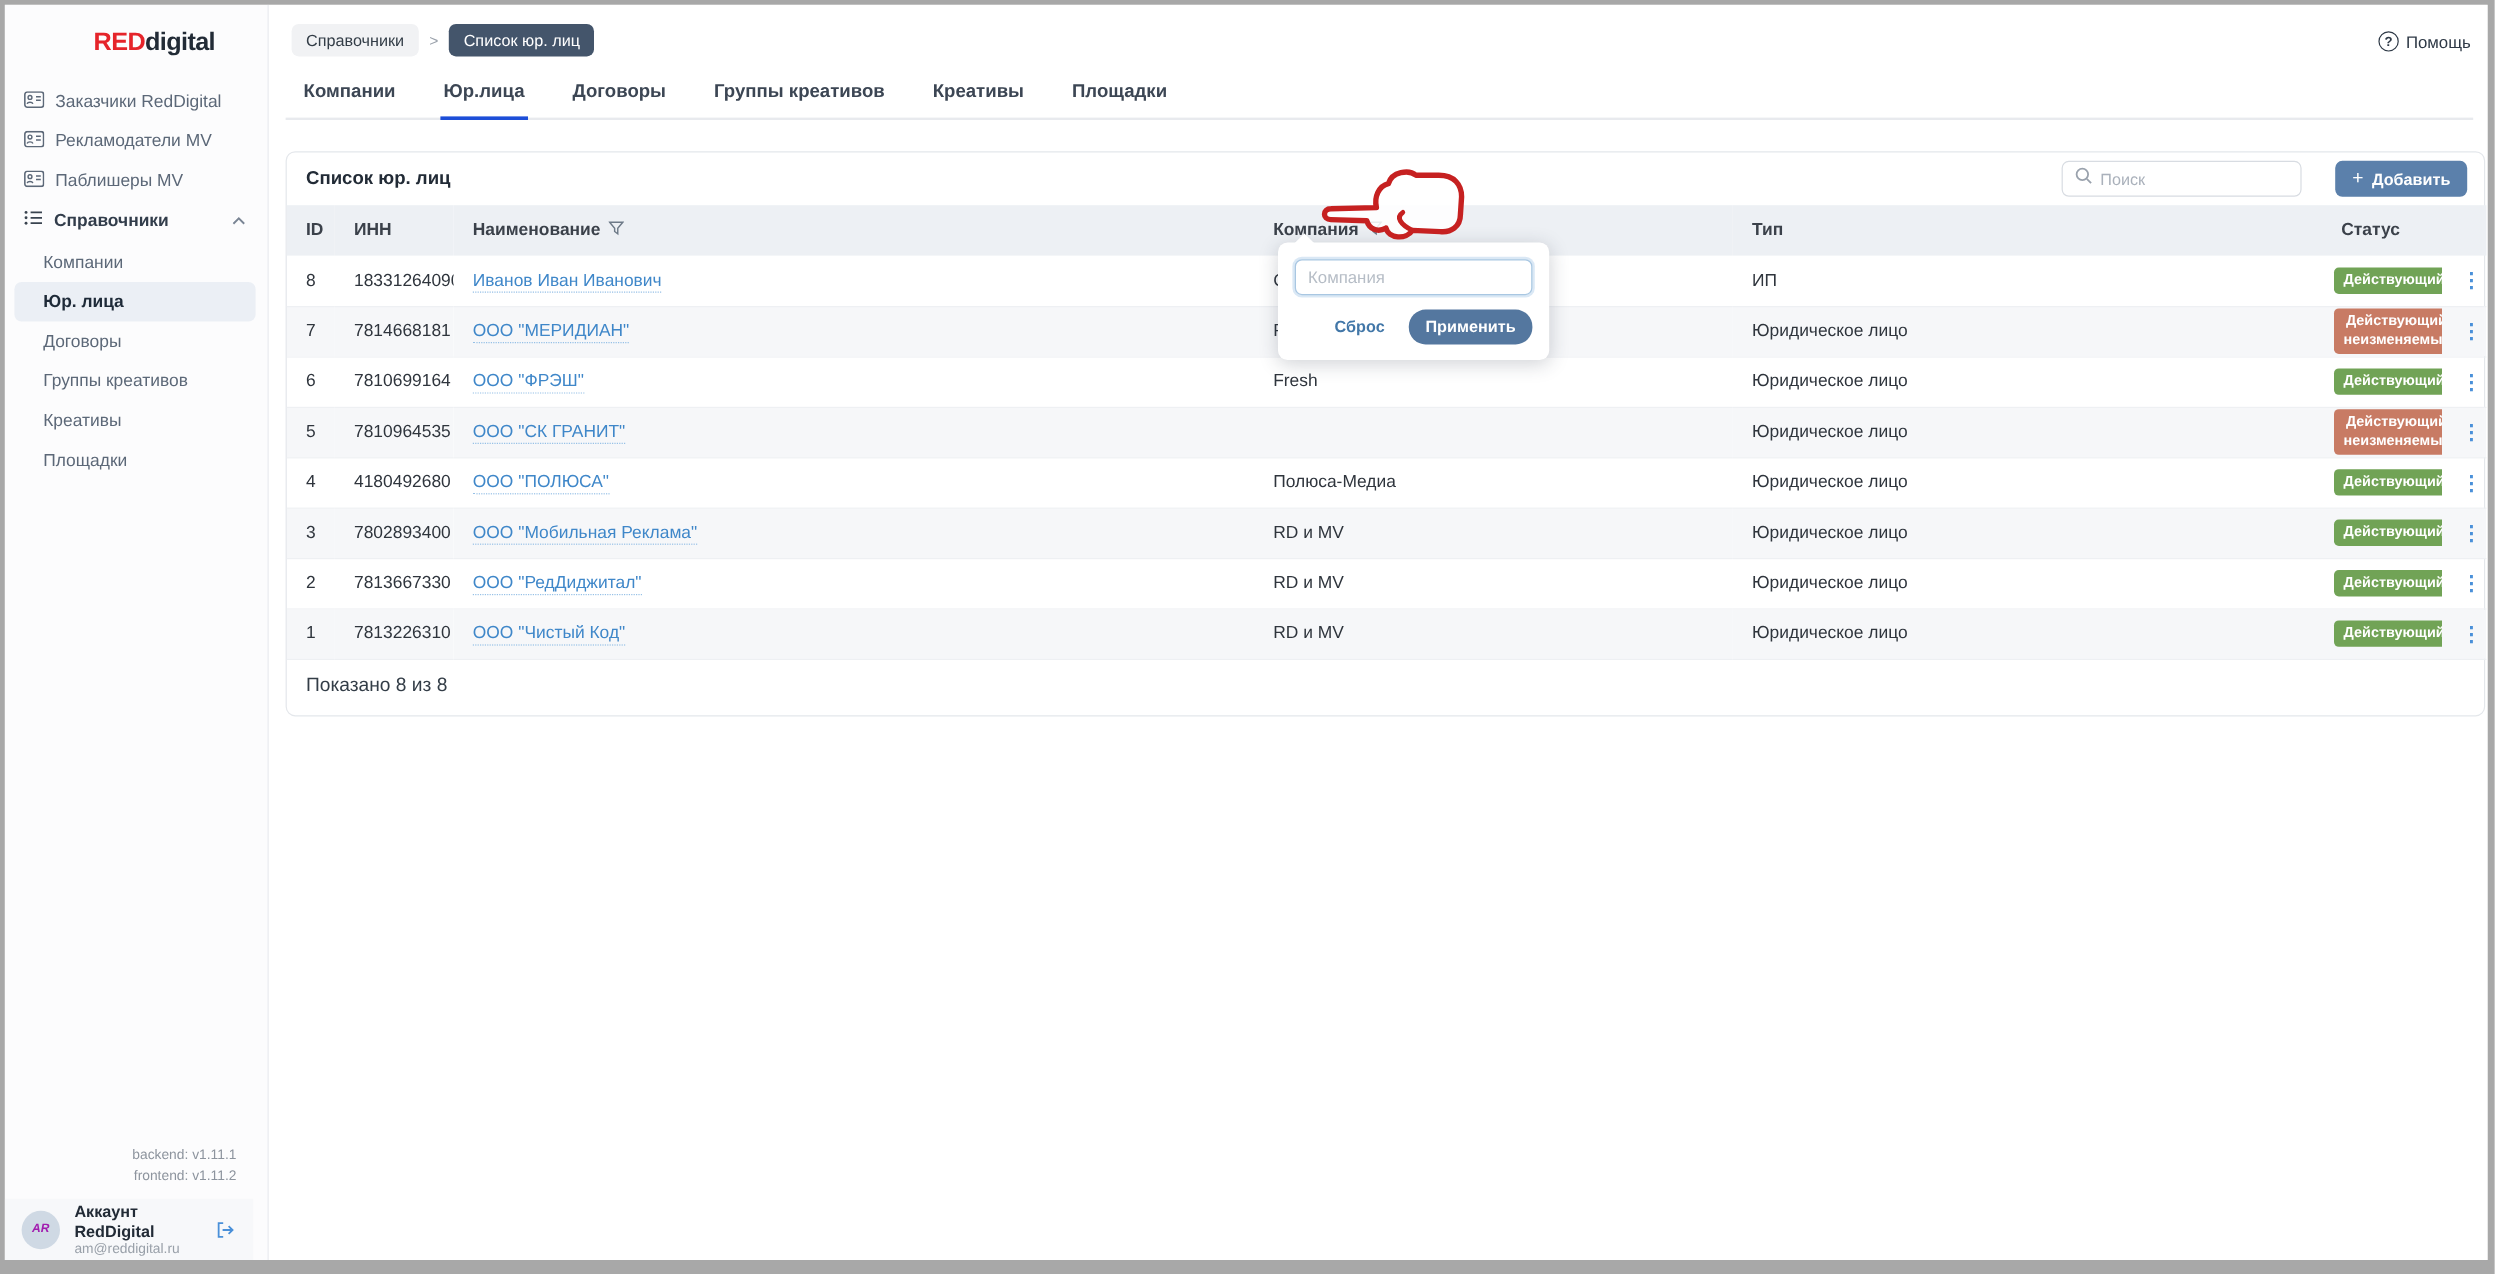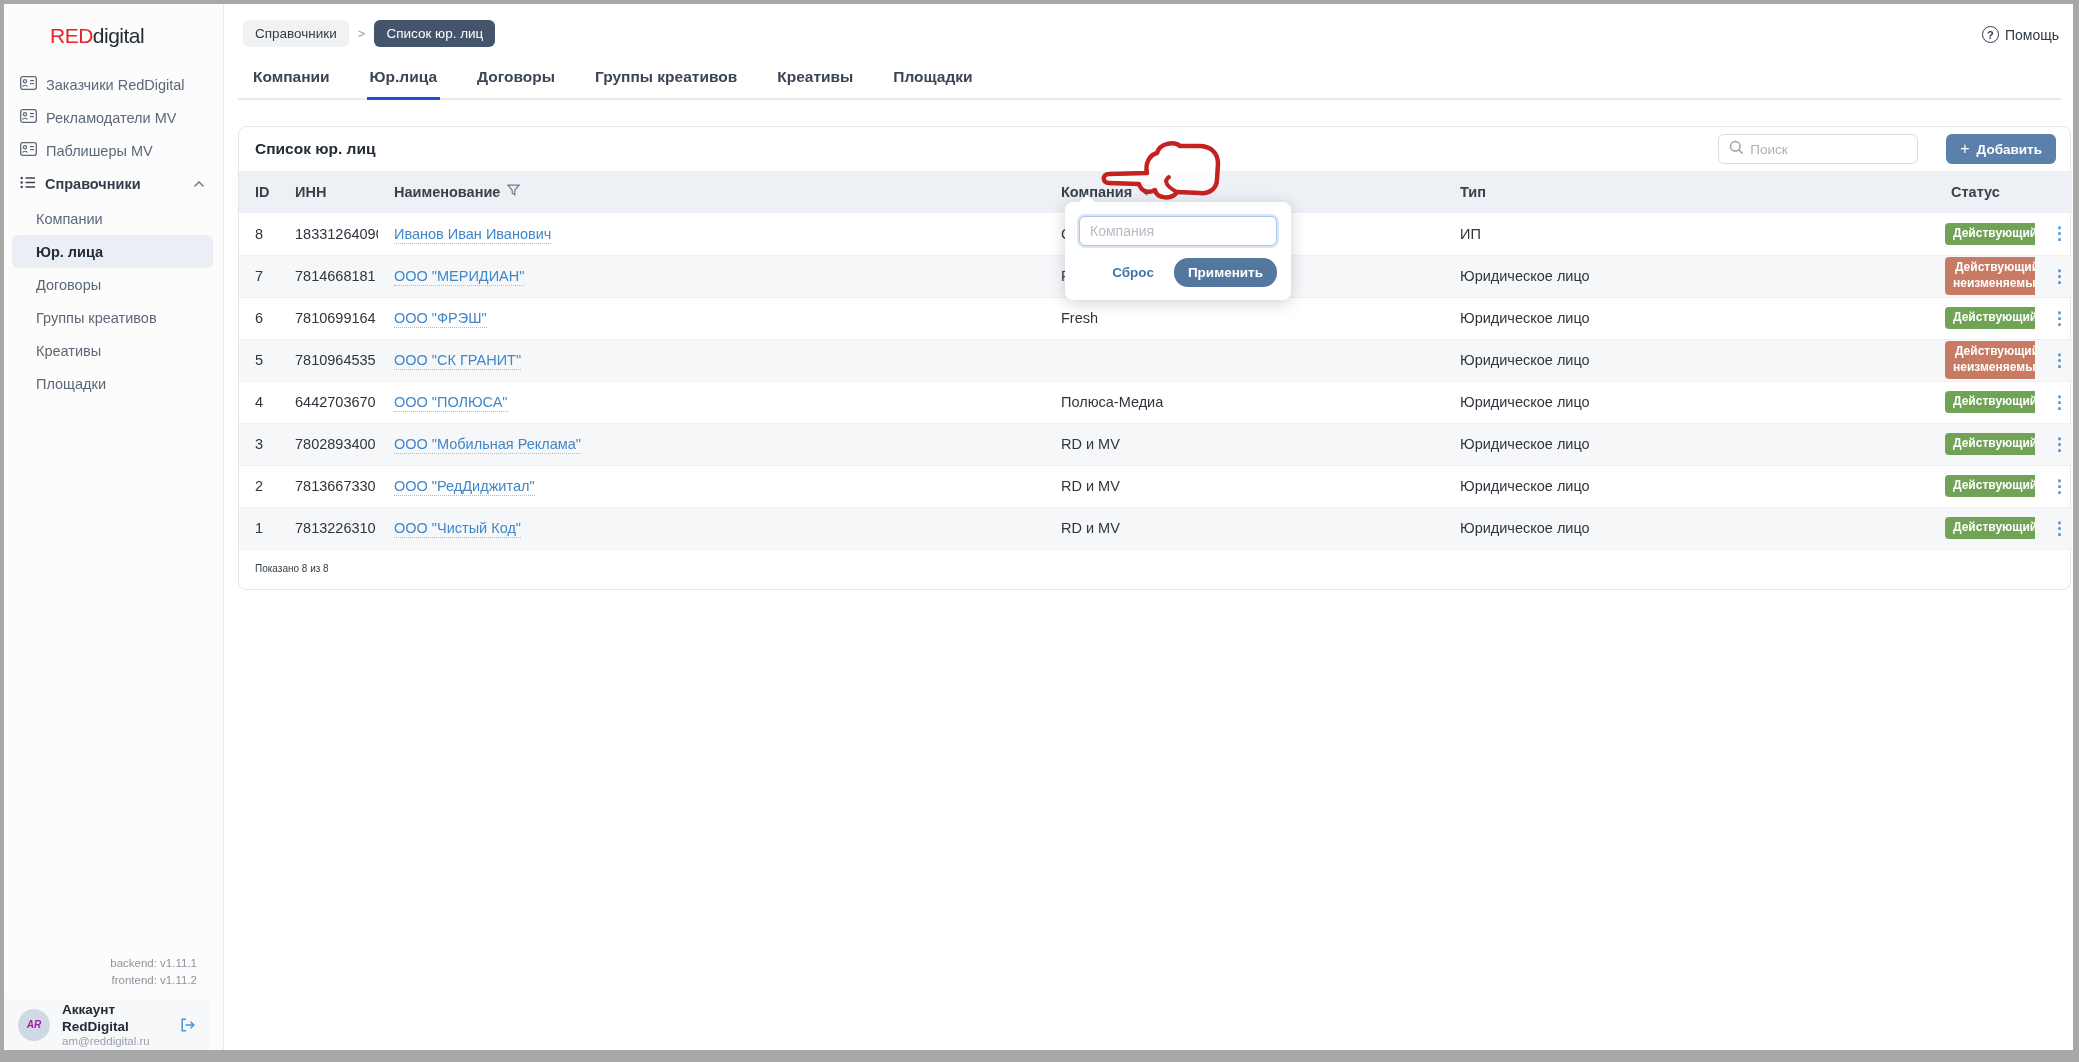--- a/index.html
+++ b/index.html
@@ -8,21 +8,21 @@
     position:relative; width:2079px; height:1062px; background:#ffffff;
     border-top:4px solid #a8a8a8; border-left:4px solid #a8a8a8;
     border-right:6px solid #a8a8a8; border-bottom:12px solid #a8a8a8;
     overflow:hidden;
   }
   
   .sidebar {
     position:absolute; left:0; top:0; width:220px; height:100%;
     background:#fcfcfd; border-right:1px solid #e7e9ed;
   }
-  .logo { padding:20px 0 14px 46px; font-size:21px; font-weight:normal; letter-spacing:-0.5px; cursor:pointer; }
+  .logo { padding:20px 0 14px 74px; font-size:21px; font-weight:bold; letter-spacing:-0.5px; cursor:pointer; }
   .logo .red { color:#e5242a; }
   .logo .dig { color:#222b36; }
   .nav { padding-top:6px; }
   .nav-item {
     display:flex; align-items:center; height:33px; padding-left:16px;
     font-size:14.5px; color:#5c6878; cursor:pointer; gap:9px;
   }
   .nav-item.section { color:#323d4b; font-weight:bold; }
   .nav-item .chev { margin-left:auto; margin-right:18px; display:flex; }
   .subnav { padding:2px 0 0 0; }
@@ -112,21 +112,21 @@
   a.cell-link { color:#3f87c9; text-decoration:none; border-bottom:1px dotted #96c0e6; padding-bottom:1px; cursor:pointer; }
   .badge {
     display:inline-block; max-width:104px; padding:3px 8px; border-radius:4px;
     font-size:12px; font-weight:bold; color:#fff; line-height:1.3; text-align:center;
     white-space:normal;
   }
   .badge.green { background:#71a356; }
   .badge.red   { background:#c87b64; }
   td.status-cell { padding-left:10px; }
   .kebab { color:#4a90d9; font-size:17px; font-weight:bold; cursor:pointer; letter-spacing:0; }
-  .table-footer { padding:13px 16px 15px; font-size:10px; color:#333d47; }
+  .table-footer { padding:13px 16px 15px; font-size:16px; color:#333d47; }
   
   .popup {
     position:absolute; left:826px; top:75px; width:226px; height:98px;
     background:#fff; border-radius:8px; box-shadow:0 3px 16px rgba(40,50,70,.22);
     z-index:30; padding:14px;
   }
   .popup::before {
     content:""; position:absolute; top:-5px; left:16px; width:12px; height:12px;
     background:#fff; transform:rotate(45deg);
   }
@@ -360,21 +360,21 @@
             <td>5</td>
             <td>7810964535</td>
             <td><a class="cell-link">ООО "СК ГРАНИТ"</a></td>
             <td></td>
             <td>Юридическое лицо</td>
             <td class="status-cell"><span class="badge red">Действующий неизменяемый</span></td>
             <td><span class="kebab">⋮</span></td>
           </tr>
           <tr>
             <td>4</td>
-            <td>6442703670</td>
+            <td>4180492680</td>
             <td><a class="cell-link">ООО "ПОЛЮСА"</a></td>
             <td>Полюса-Медиа</td>
             <td>Юридическое лицо</td>
             <td class="status-cell"><span class="badge green">Действующий</span></td>
             <td><span class="kebab">⋮</span></td>
           </tr>
           <tr>
             <td>3</td>
             <td>7802893400</td>
             <td><a class="cell-link">ООО "Мобильная Реклама"</a></td>

